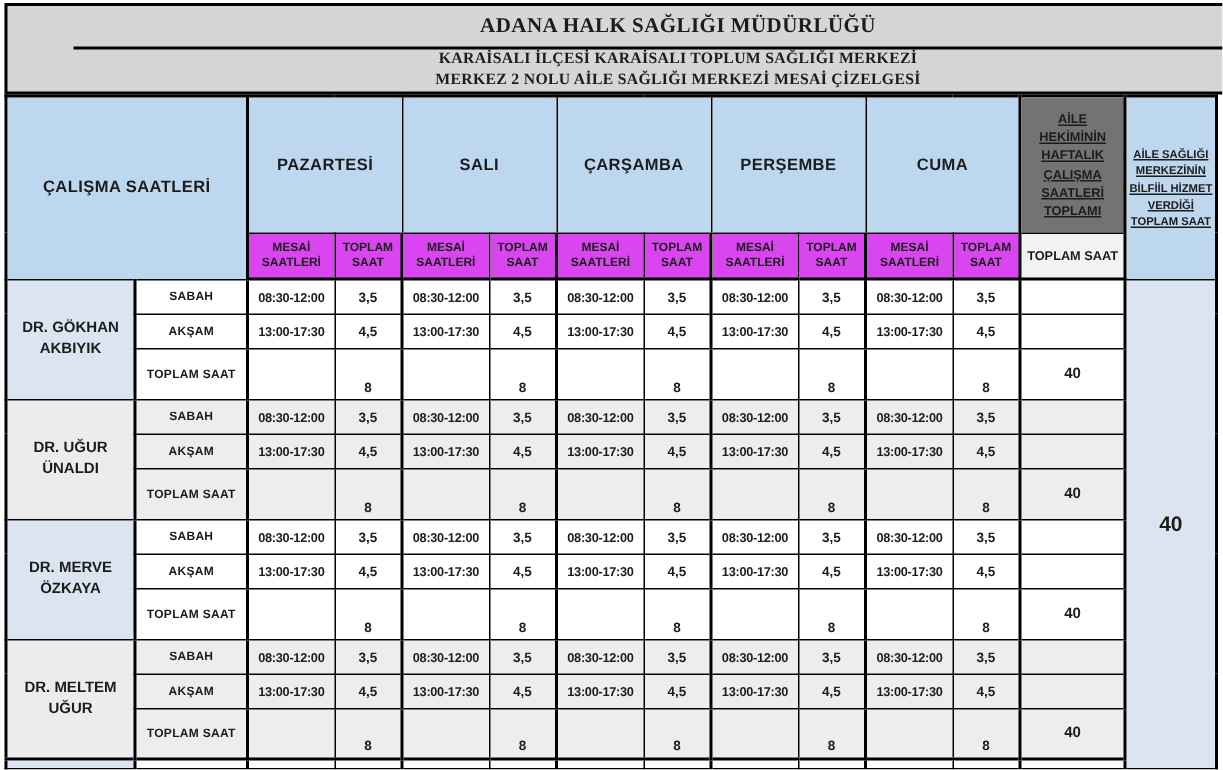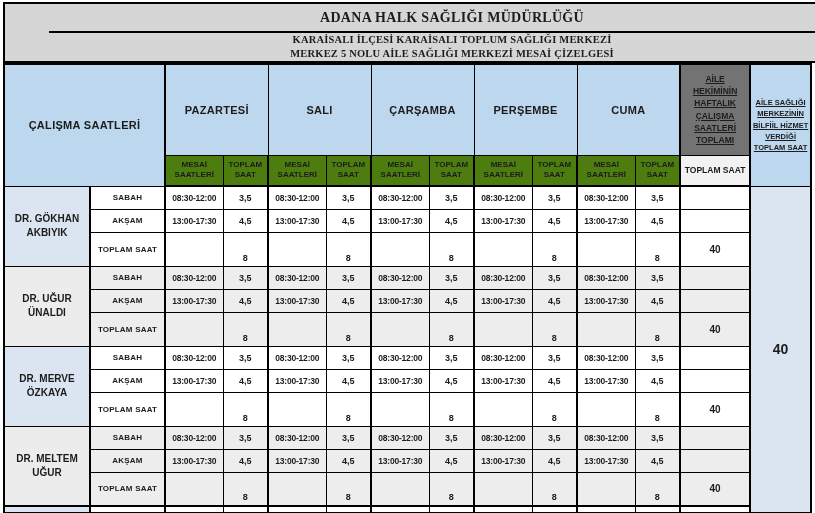--- a/index.html
+++ b/index.html
@@ -47,21 +47,21 @@
   tr.r-half{height:23px;}
   tr.r-total{height:34px;}
   tr.r-sliver{height:7px;}
   tr.r-sliver td{border-top:2px solid #000;border-bottom:1px solid #000;padding:0;}
   .g-top td{border-top:2px solid #000;}
   .br2{border-right:2px solid #000 !important;}
   .bl2{border-left:2px solid #000 !important;}
   table.sched{border:2px solid #000;}
   th.working{background:#bdd7ee;font-size:11px;letter-spacing:.3px;}
   th.day{background:#bdd7ee;font-size:11px;letter-spacing:.3px;border-left:2px solid #000;border-right:2px solid #000;}
-  th.sub{background:#4d7c0f;font-size:8px;line-height:1.3;}
+  th.sub{background:#d946ef;font-size:8px;line-height:1.3;}
   th.wkhead{background:#737373;font-size:8.5px;line-height:1.45;padding:0 3px;text-decoration:underline;}
   th.fachead{background:#bdd7ee;font-size:7.5px;line-height:1.5;padding:0 2px;text-decoration:underline;}
   th.wksub{background:#f2f2f2;font-size:8.5px;}
   td.name{font-size:10px;line-height:1.4;background:#dbe5f1;}
   td.name.alt{background:#ececec;}
   td.lbl{font-size:8px;letter-spacing:.2px;background:#ffffff;}
   td.time{font-size:8.5px;letter-spacing:-0.2px;background:#ffffff;}
   td.hrs{font-size:9px;background:#ffffff;}
   td.wk{background:#ffffff;}
   tr.r-total td.time, tr.r-total td.hrs{vertical-align:bottom;padding-bottom:3px;}
@@ -77,21 +77,21 @@
 </style>
 </head>
 <body>
 
 <div class="page">
 
   <div class="title-wrap">
     <div class="title-bar">ADANA HALK SAĞLIĞI MÜDÜRLÜĞÜ</div>
     <div class="subtitle-bar">
       <div>KARAİSALI İLÇESİ KARAİSALI TOPLUM SAĞLIĞI MERKEZİ</div>
-      <div>MERKEZ 5 NOLU AİLE SAĞLIĞI MERKEZİ MESAİ  ÇİZELGESİ</div>
+      <div>MERKEZ 2 NOLU AİLE SAĞLIĞI MERKEZİ MESAİ  ÇİZELGESİ</div>
     </div>
   </div>
 
   <table class="sched">
     <colgroup>
       <col style="width:86px">
         <col style="width:75px">
       <col style="width:58px">
         <col style="width:45px">
       <col style="width:58px">

